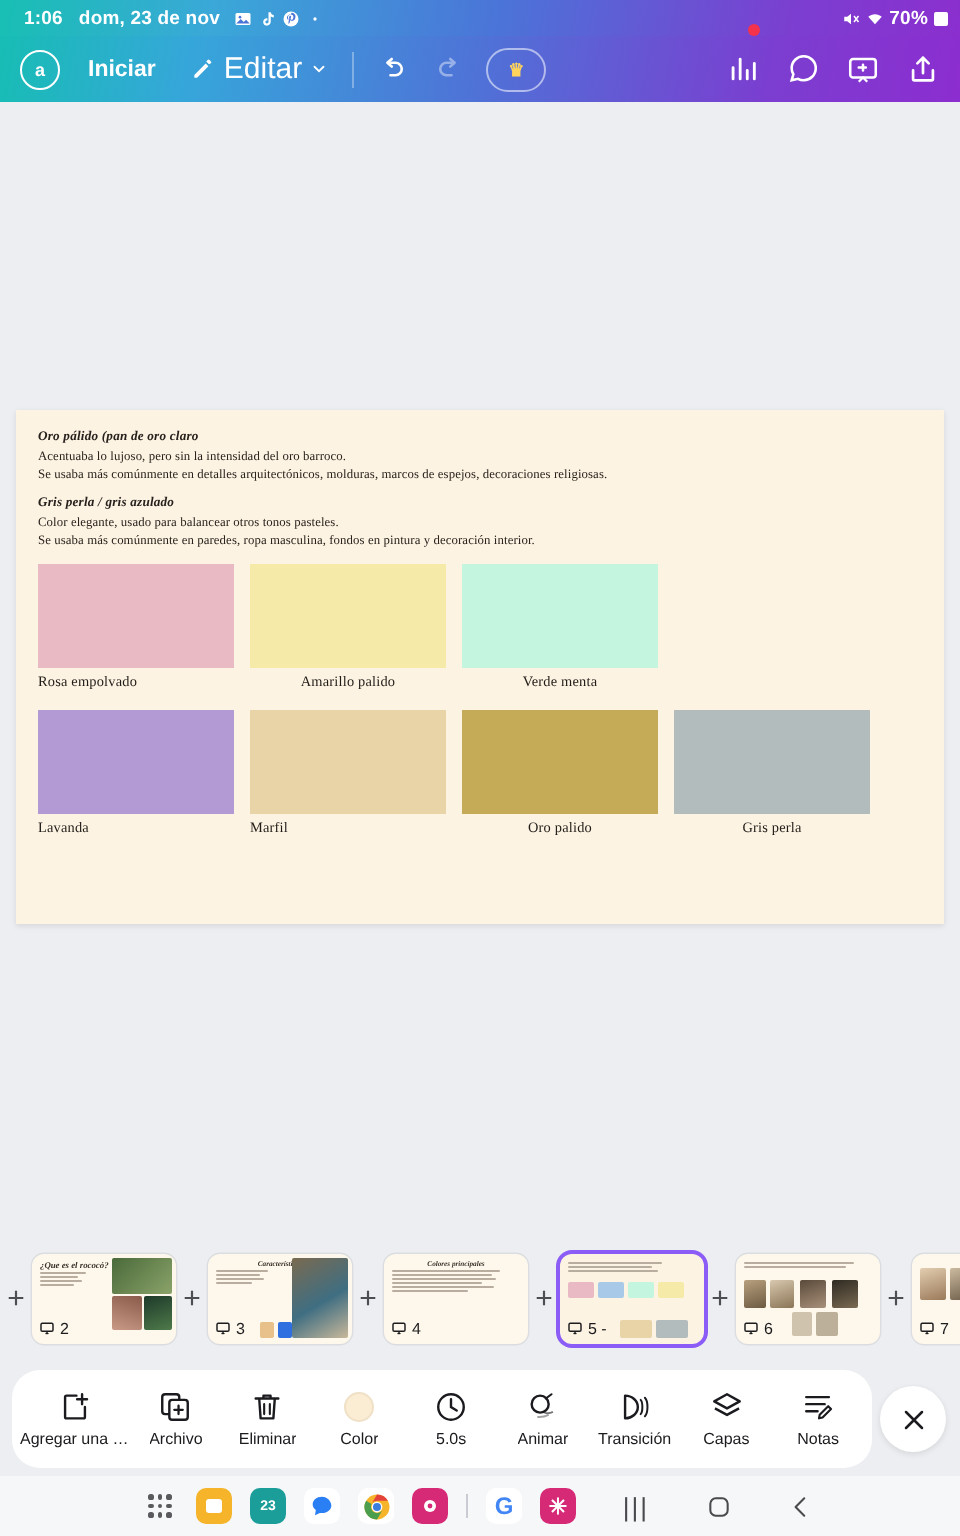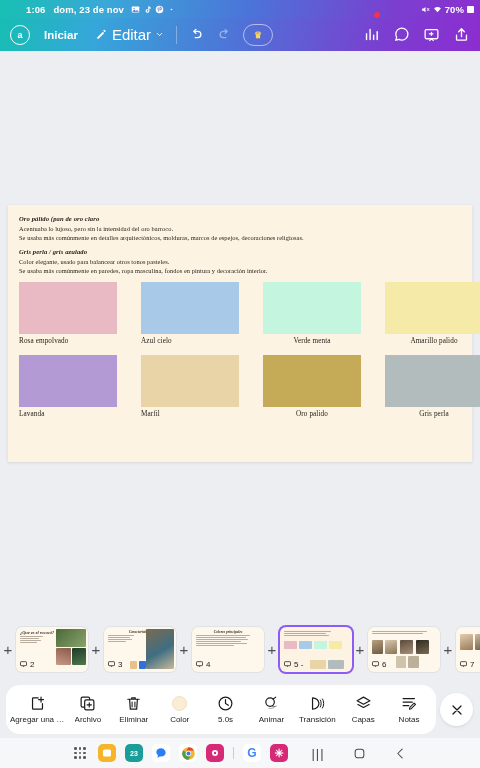--- a/index.html
+++ b/index.html
@@ -11,21 +11,21 @@
   }
   #app { position: relative; width: 480px; height: 768px; overflow: hidden; }
 
   
   .statusbar {
     position: absolute; top: 0; left: 0; width: 480px; height: 18px;
     background: linear-gradient(100deg, #18bfb3 0%, #3aa8d8 22%, #4b74d8 52%, #7b3fd0 82%, #8b2fcf 100%);
     display: flex; align-items: center; padding: 0 6px; color: #fff;
     font-size: 9.5px; font-weight: bold; letter-spacing: .1px;
   }
-  .sb-time { margin-left: 20px; }
+  .sb-time { margin-left: 6px; }
   .sb-date { margin-left: 8px; font-weight: bold; }
   .sb-icons { display: flex; align-items: center; gap: 3px; margin-left: 7px; }
   .sb-ic { width: 9px; height: 9px; display: inline-block; }
   .sb-right { margin-left: auto; display: flex; align-items: center; gap: 3px; }
   .sb-batt-txt { font-size: 9.5px; font-weight: bold; }
   .sb-batt {
     width: 7px; height: 7px; background: #fff; border-radius: 1px; display: inline-block;
   }
   .rec-dot {
     position: absolute; left: 374px; top: 12px; width: 6px; height: 6px;
@@ -72,21 +72,21 @@
   }
   .para { margin-bottom: 6px; }
   .p-head {
     font-family: "Liberation Serif", serif; font-style: italic; font-weight: bold;
     font-size: 6.6px; color: #26211c; letter-spacing: .1px; margin-bottom: 1.5px;
   }
   .p-line {
     font-family: "Liberation Serif", serif; font-size: 6.4px; color: #2a241d;
     line-height: 1.48; letter-spacing: .05px;
   }
-  .sw-row { display: flex; gap: 24px; margin-top: 6px; }
+  .sw-row { display: flex; gap: 8px; margin-top: 6px; }
   .sw-cell { width: 98px; }
   .sw-box { width: 98px; height: 52px; }
   .sw-label {
     font-family: "Liberation Serif", serif; font-size: 7.2px; color: #201c17;
     margin-top: 3px; letter-spacing: .1px;
   }
   .sw-label.c { text-align: center; }
 
   
   .thumbstrip {
@@ -258,30 +258,26 @@
         <div class="p-line">Color elegante, usado para balancear otros tonos pasteles.</div>
         <div class="p-line">Se usaba más comúnmente en paredes, ropa masculina, fondos en pintura y decoración interior.</div>
       </div>
 
       <div class="sw-row">
         <div class="sw-cell">
           <div class="sw-box" style="background: rgb(233, 185, 196);"></div>
           <div class="sw-label">Rosa empolvado</div>
         </div>
         <div class="sw-cell">
-          <div class="sw-box" style="background: rgb(168, 201, 232);"></div>
-          <div class="sw-label">Azul cielo</div>
+          <div class="sw-box" style="background: rgb(245, 234, 168);"></div>
+          <div class="sw-label c">Amarillo palido</div>
         </div>
         <div class="sw-cell">
           <div class="sw-box" style="background: rgb(196, 245, 222);"></div>
           <div class="sw-label c">Verde menta</div>
-        </div>
-        <div class="sw-cell">
-          <div class="sw-box" style="background: rgb(245, 234, 168);"></div>
-          <div class="sw-label c">Amarillo palido</div>
         </div>
       </div>
 
       <div class="sw-row" style="margin-top:10px">
         <div class="sw-cell">
           <div class="sw-box" style="background: rgb(180, 154, 213);"></div>
           <div class="sw-label">Lavanda</div>
         </div>
         <div class="sw-cell">
           <div class="sw-box" style="background: rgb(233, 212, 168);"></div>

